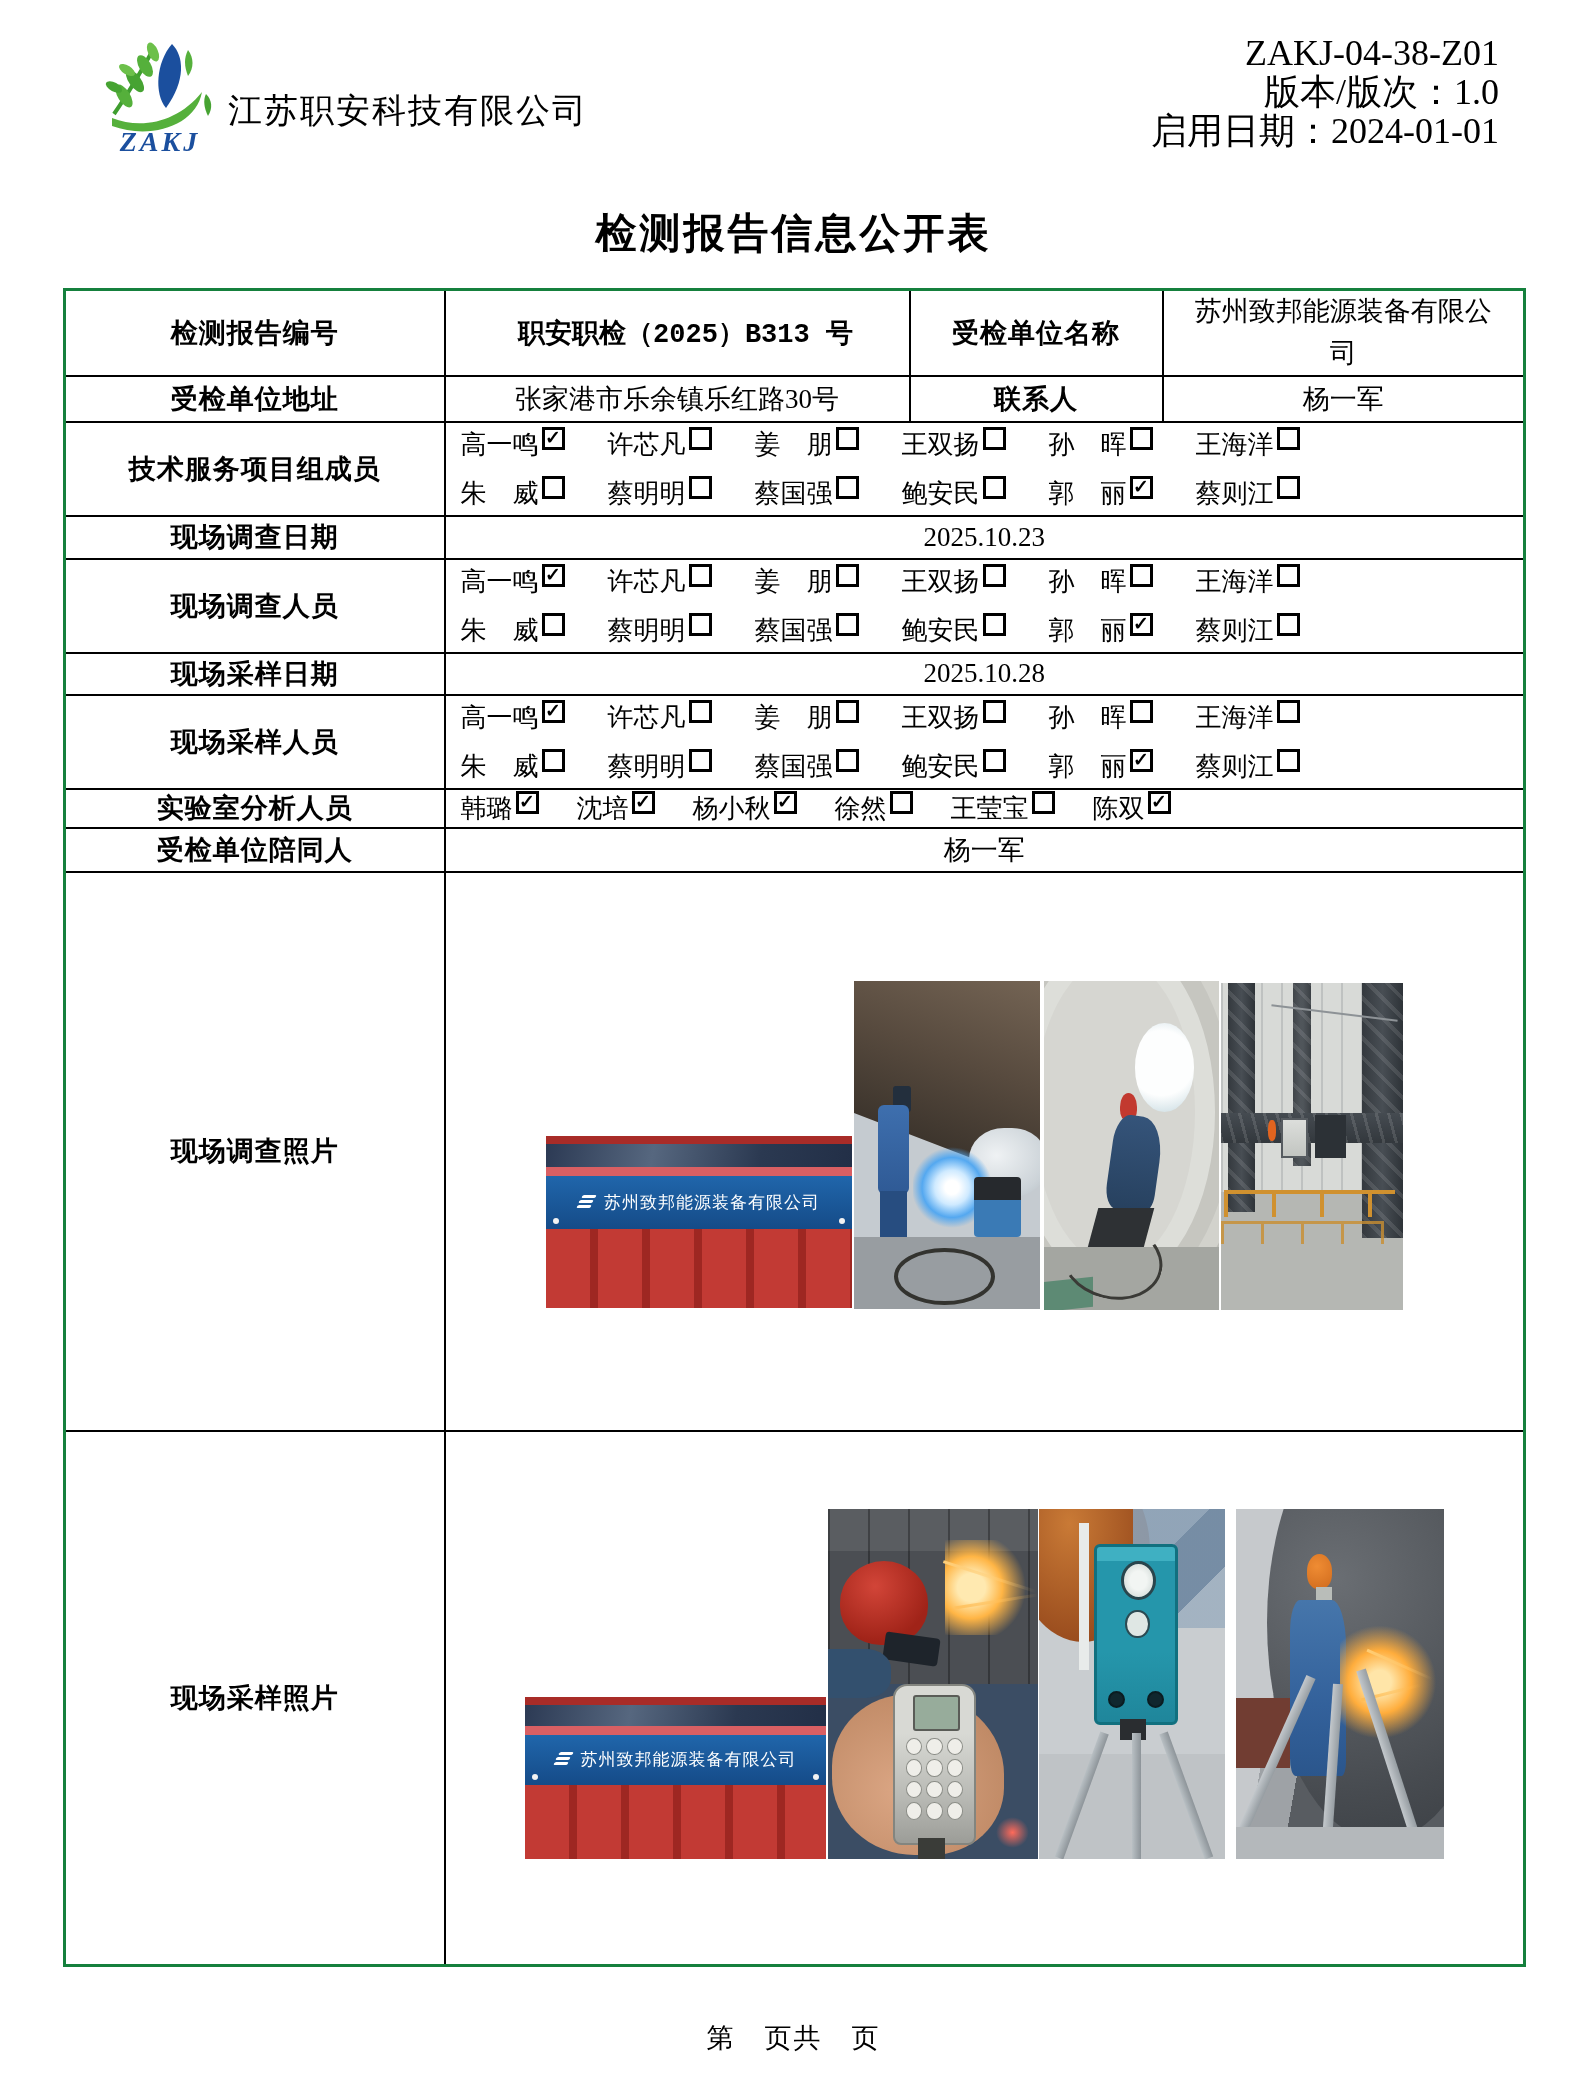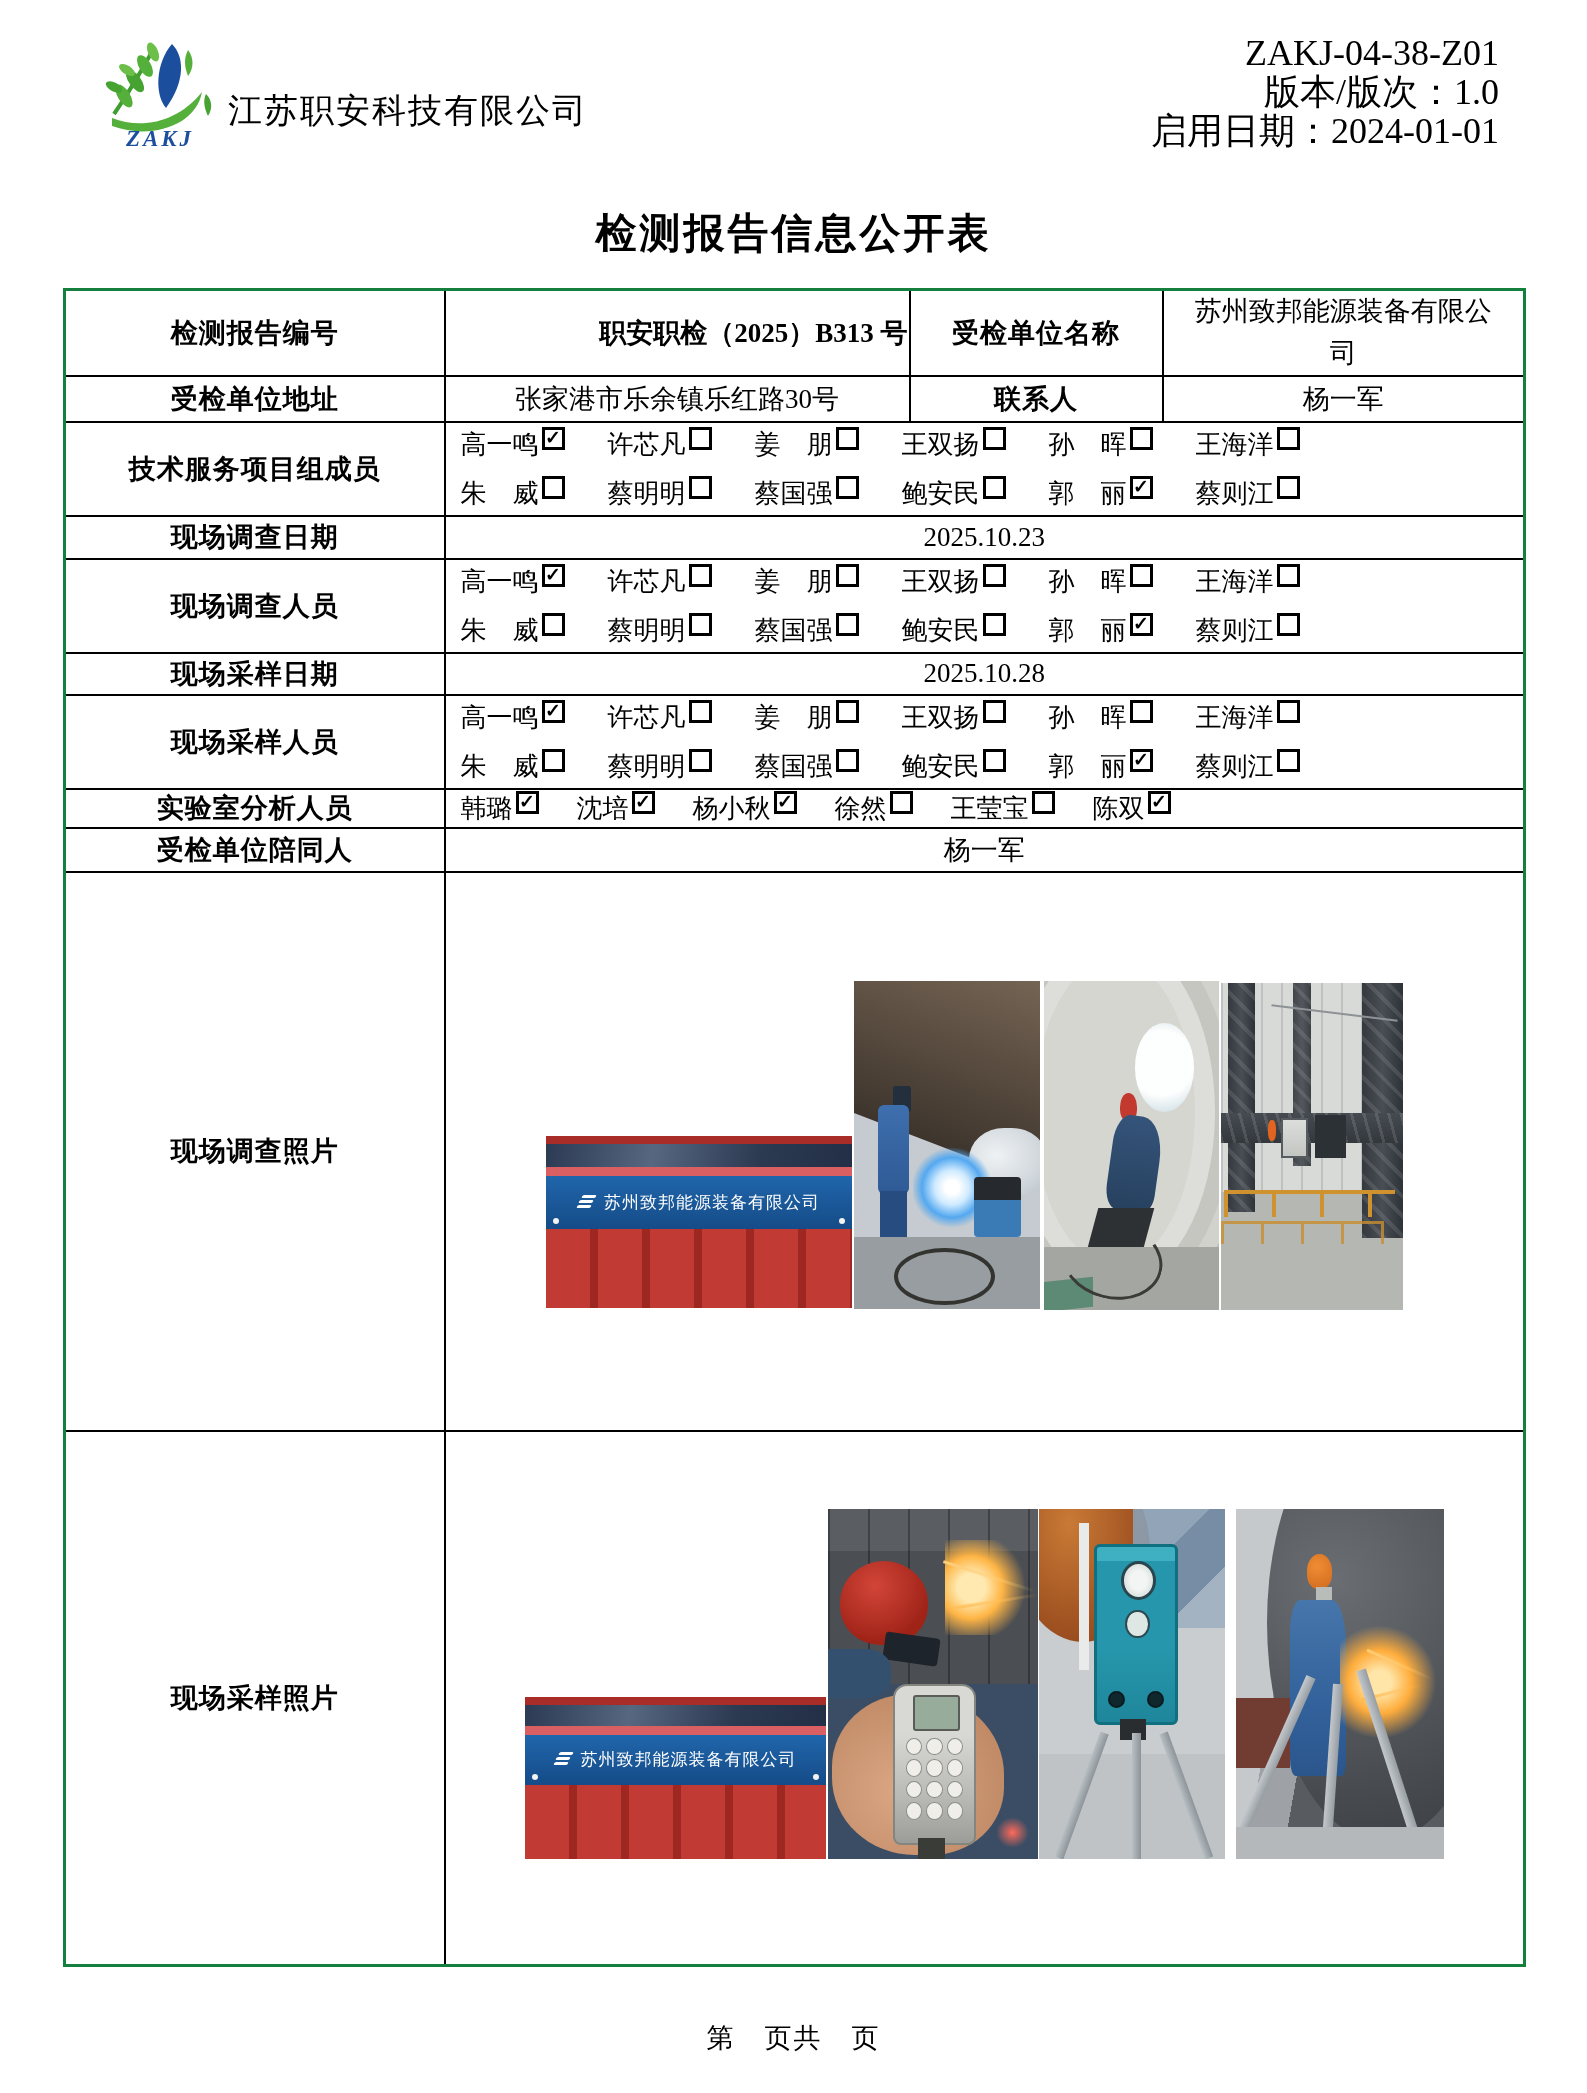--- a/index.html
+++ b/index.html
@@ -4,36 +4,36 @@
 <style>
   html,body { margin:0; padding:0; }
   body { width:1587px; height:2093px; background:#fff; color:#000;
          font-family:"Liberation Serif","DejaVu Serif",serif; position:relative; }
   .page { position:absolute; inset:0; background:#fff; overflow:hidden; }
 
   
   .hdr { position:absolute; top:28px; left:0; right:0; height:150px; }
   .logo { position:absolute; left:96px; top:2px; width:128px; text-align:center; }
   .logo svg { display:block; margin:0 auto; }
-  .logo-zakj { color:#1b4f9e; font-style:italic; font-weight:bold; font-size:23px;
+  .logo-zakj { color:#1b4f9e; font-style:italic; font-weight:bold; font-size:28px;
                letter-spacing:3px; margin-top:-6px; }
   .company { position:absolute; left:228px; top:60px; font-size:34px; letter-spacing:2px; }
   .hdr-right { position:absolute; right:88px; top:6px; text-align:right;
                font-size:36px; line-height:39px; }
 
   .title { position:absolute; top:206px; left:0; width:100%; text-align:center;
            font-size:41px; font-weight:bold; letter-spacing:3px; margin:0; }
 
   
   table.main { position:absolute; left:63px; top:288px; width:1460px;
                border-collapse:collapse; table-layout:fixed; border:3px solid #15803d; }
   table.main td { border:2px solid #000; font-size:27px; vertical-align:middle; }
   td.lbl { font-weight:bold; text-align:center; letter-spacing:1px; padding:0 4px; }
   td.val { text-align:center; }
-  td.val.left { text-align:right; padding-left:18px; font-weight:bold; }
+  td.val.left { text-align:center; padding-left:18px; font-weight:bold;font-family:Liberation Mono, monospace; }
   td.val.wrap { padding:0 28px; line-height:1.55; }
   .rh1 { height:86px; } .rh2 { height:46px; } .rh3 { height:80px; }
   .rh4 { height:43px; } .rh5 { height:84px; } .rh6 { height:42px; }
   .rh7 { height:86px; } .rh8 { height:32px; } .rh9 { height:44px; }
   .rh10 { height:559px; } .rh11 { height:535px; }
 
   
   td.roster { padding:4px 0 4px 15px; }
   .roster-grid { display:grid; grid-template-columns:repeat(6,147px); row-gap:14px; }
   .member { display:flex; align-items:flex-start; font-size:26px; }

